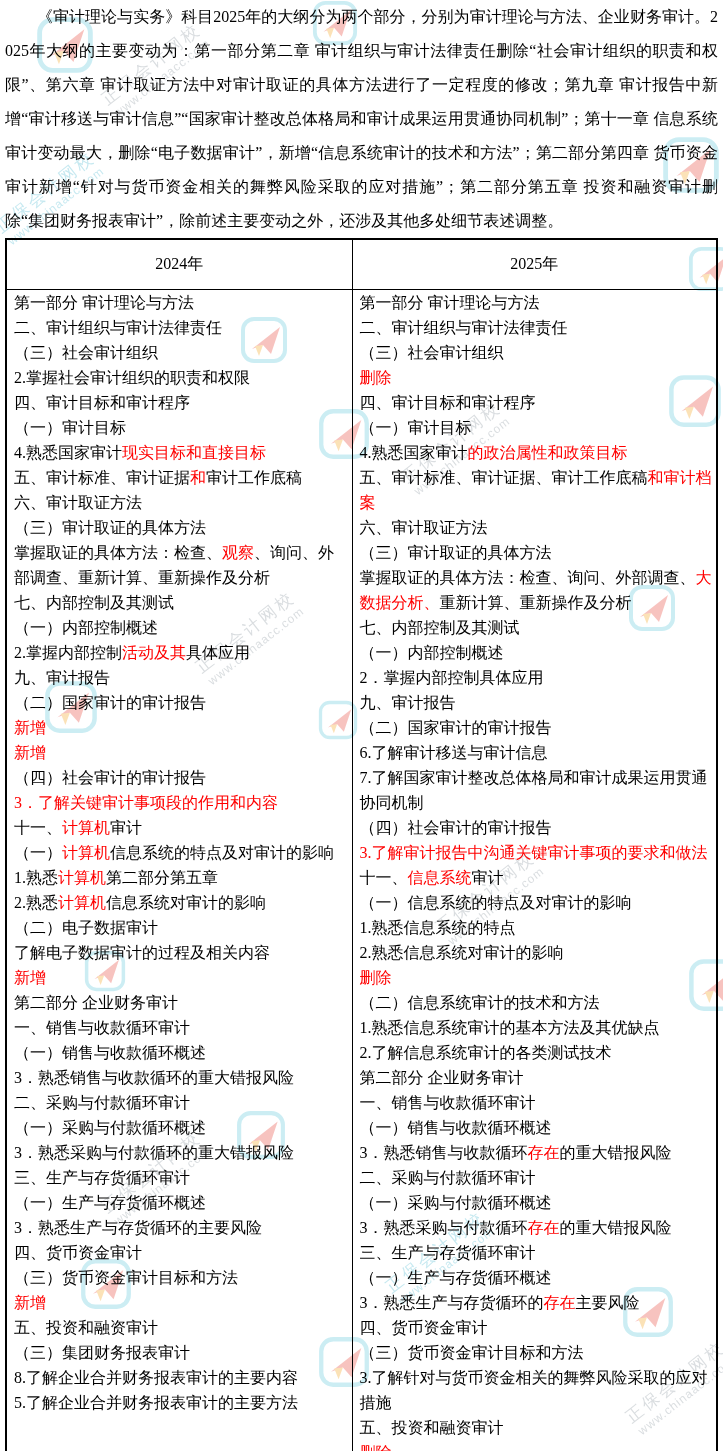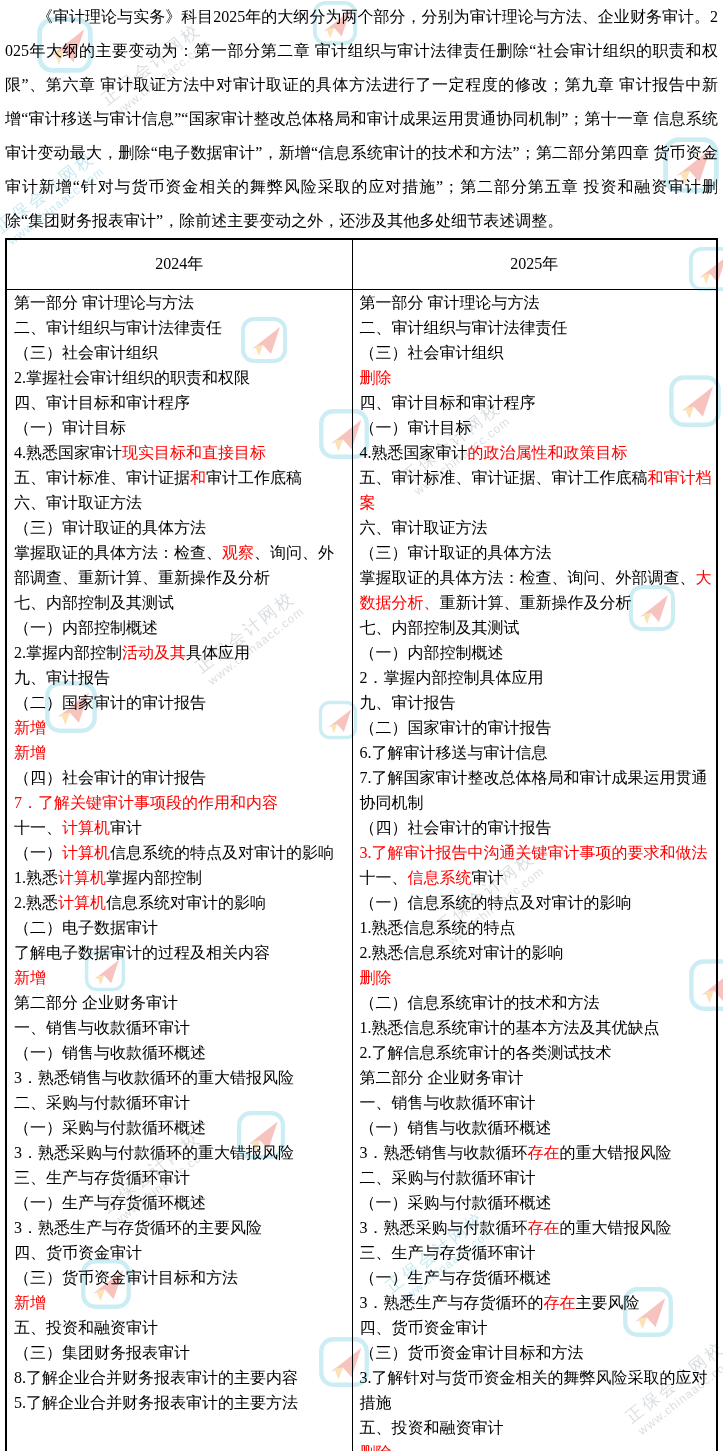--- a/index.html
+++ b/index.html
@@ -223,24 +223,24 @@
             <div class="tline"><span>（三）审计取证的具体方法</span></div>
             <div class="tline"><span>掌握取证的具体方法：检查、</span><span class="red">观察</span><span>、询问、外部调查、重新计算、重新操作及分析</span></div>
             <div class="tline"><span>七、内部控制及其测试</span></div>
             <div class="tline"><span>（一）内部控制概述</span></div>
             <div class="tline"><span>2.掌握内部控制</span><span class="red">活动及其</span><span>具体应用</span></div>
             <div class="tline"><span>九、审计报告</span></div>
             <div class="tline"><span>（二）国家审计的审计报告</span></div>
             <div class="tline"><span class="red">新增</span></div>
             <div class="tline"><span class="red">新增</span></div>
             <div class="tline"><span>（四）社会审计的审计报告</span></div>
-            <div class="tline"><span class="red">7．了解关键审计事项段的作用和内容</span></div>
+            <div class="tline"><span class="red">3．了解关键审计事项段的作用和内容</span></div>
             <div class="tline"><span>十一、</span><span class="red">计算机</span><span>审计</span></div>
             <div class="tline"><span>（一）</span><span class="red">计算机</span><span>信息系统的特点及对审计的影响</span></div>
-            <div class="tline"><span>1.熟悉</span><span class="red">计算机</span><span>掌握内部控制</span></div>
+            <div class="tline"><span>1.熟悉</span><span class="red">计算机</span><span>第二部分第五章</span></div>
             <div class="tline"><span>2.熟悉</span><span class="red">计算机</span><span>信息系统对审计的影响</span></div>
             <div class="tline"><span>（二）电子数据审计</span></div>
             <div class="tline"><span>了解电子数据审计的过程及相关内容</span></div>
             <div class="tline"><span class="red">新增</span></div>
             <div class="tline"><span>第二部分 企业财务审计</span></div>
             <div class="tline"><span>一、销售与收款循环审计</span></div>
             <div class="tline"><span>（一）销售与收款循环概述</span></div>
             <div class="tline"><span>3．熟悉销售与收款循环的重大错报风险</span></div>
             <div class="tline"><span>二、采购与付款循环审计</span></div>
             <div class="tline"><span>（一）采购与付款循环概述</span></div>

